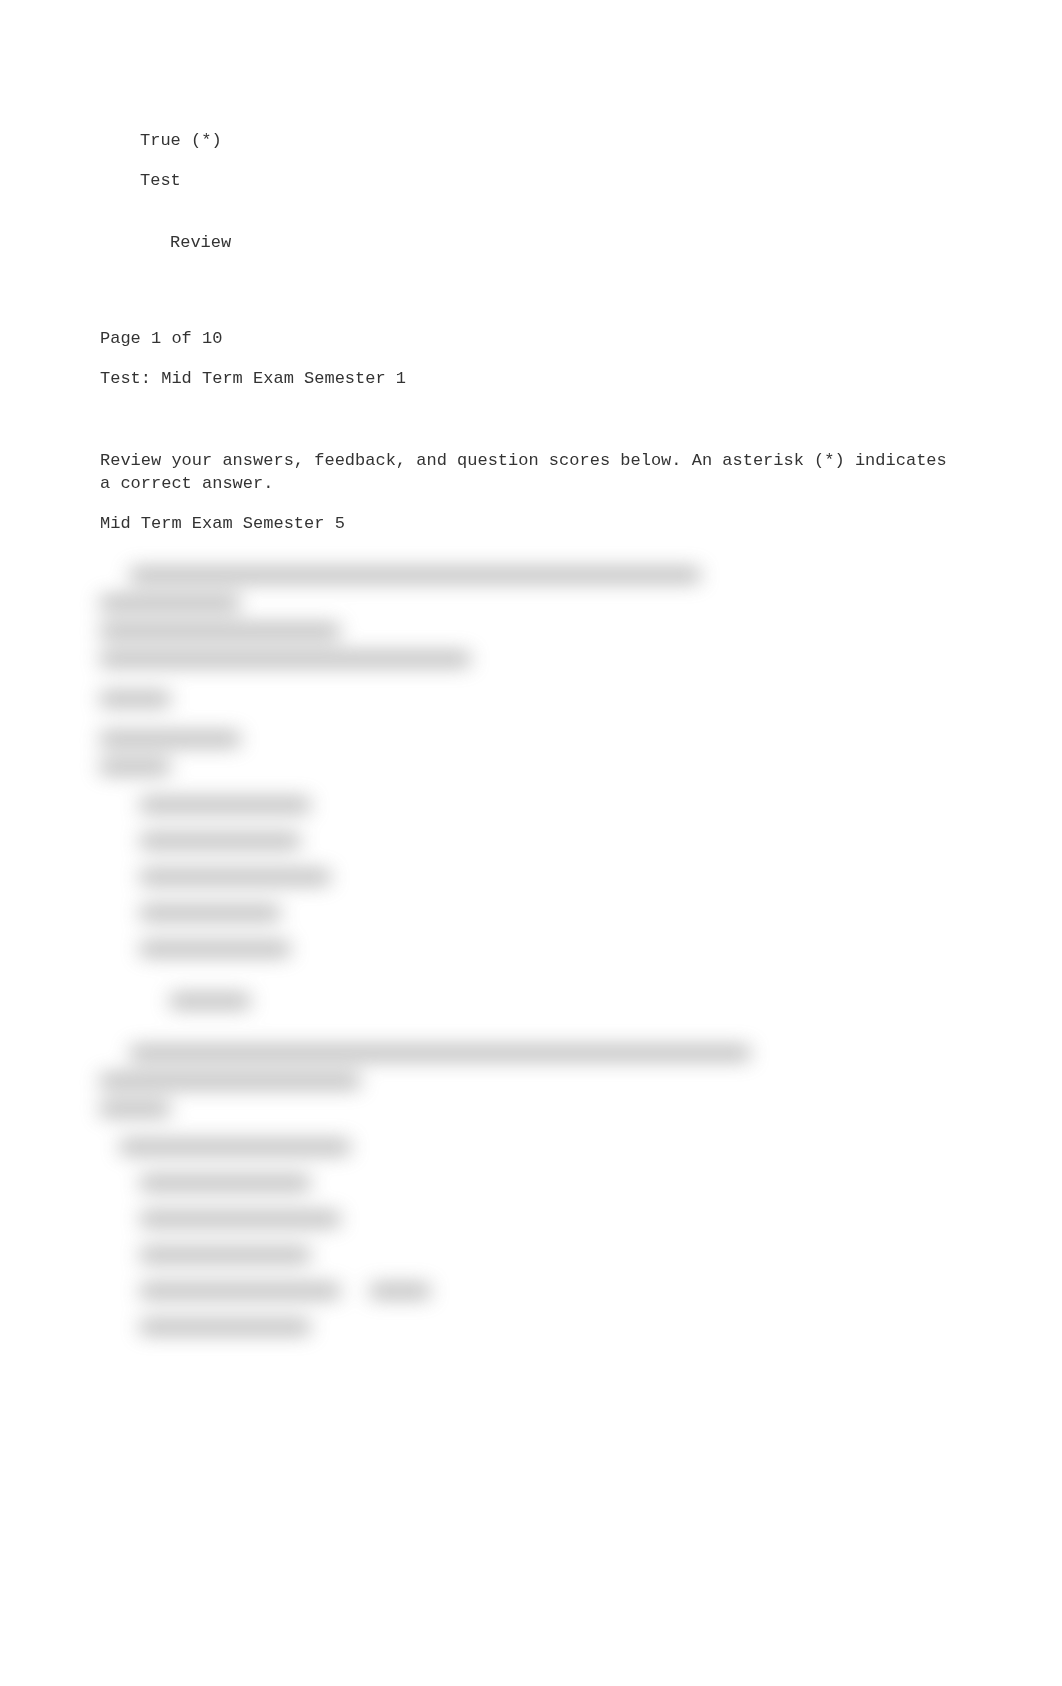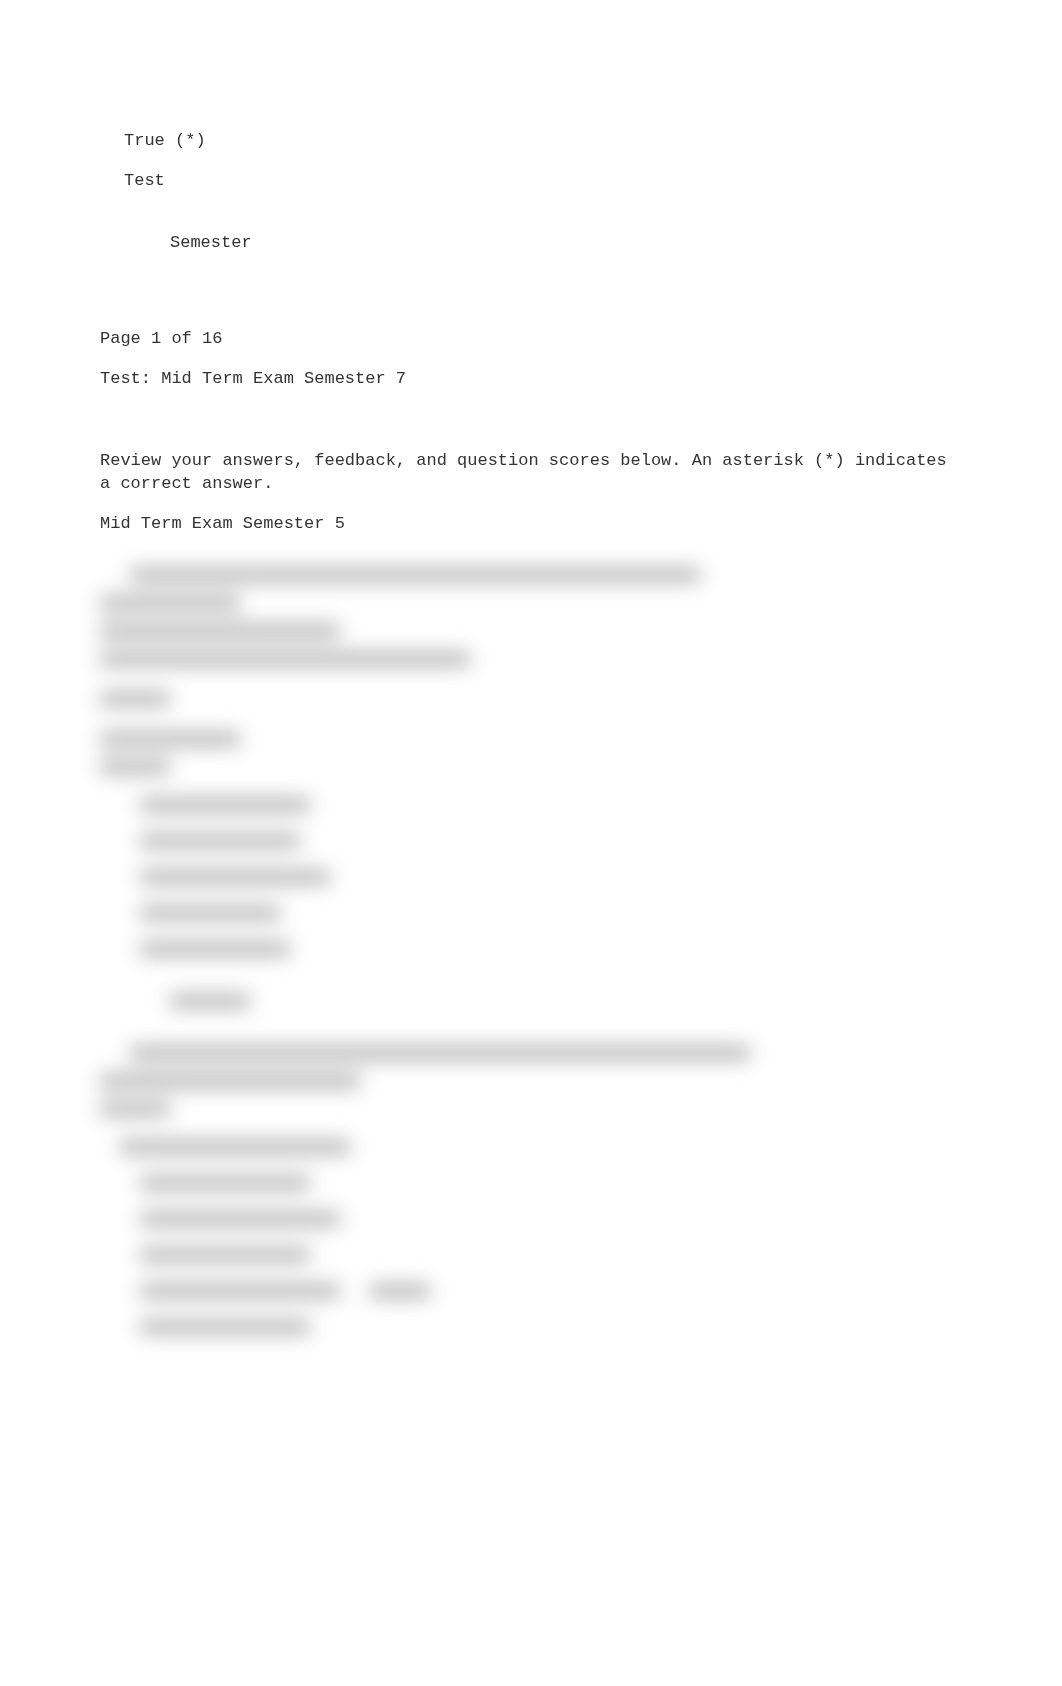--- a/index.html
+++ b/index.html
@@ -12,21 +12,21 @@
       height: 1686px;
       font-family: "Courier New", Courier, monospace;
       font-size: 17px;
       color: #333;
       background: #fff;
       padding: 130px 100px 40px 100px;
       line-height: 1.3;
       position: relative;
     }
     .indent1 {
-      margin-left: 24px;
+      margin-left: 40px;
     }
     .indent2 {
       margin-left: 70px;
     }
     .spacer-sm { height: 18px; }
     .spacer-md { height: 40px; }
     .spacer-lg { height: 74px; }
     .spacer-xl { height: 60px; }
     .blur-area {
       position: relative;
@@ -50,29 +50,29 @@
 <body>
 
 <div class="indent1">True (*)</div>
 
 <div class="spacer-sm"></div>
 
 <div class="indent1">Test</div>
 
 <div class="spacer-md"></div>
 
-<div class="indent2">Semester</div>
+<div class="indent2">Review</div>
 
 <div class="spacer-lg"></div>
 
-<div>Page 1 of 16</div>
+<div>Page 1 of 10</div>
 
 <div class="spacer-sm"></div>
 
-<div>Test: Mid Term Exam Semester 7</div>
+<div>Test: Mid Term Exam Semester 1</div>
 
 <div class="spacer-xl"></div>
 
 <div>Review your answers, feedback, and question scores below. An asterisk (*) indicates a correct answer.</div>
 
 <div class="spacer-sm"></div>
 
 <div> Mid Term Exam Semester 5</div>
 
 <div style="height:26px;"></div>

